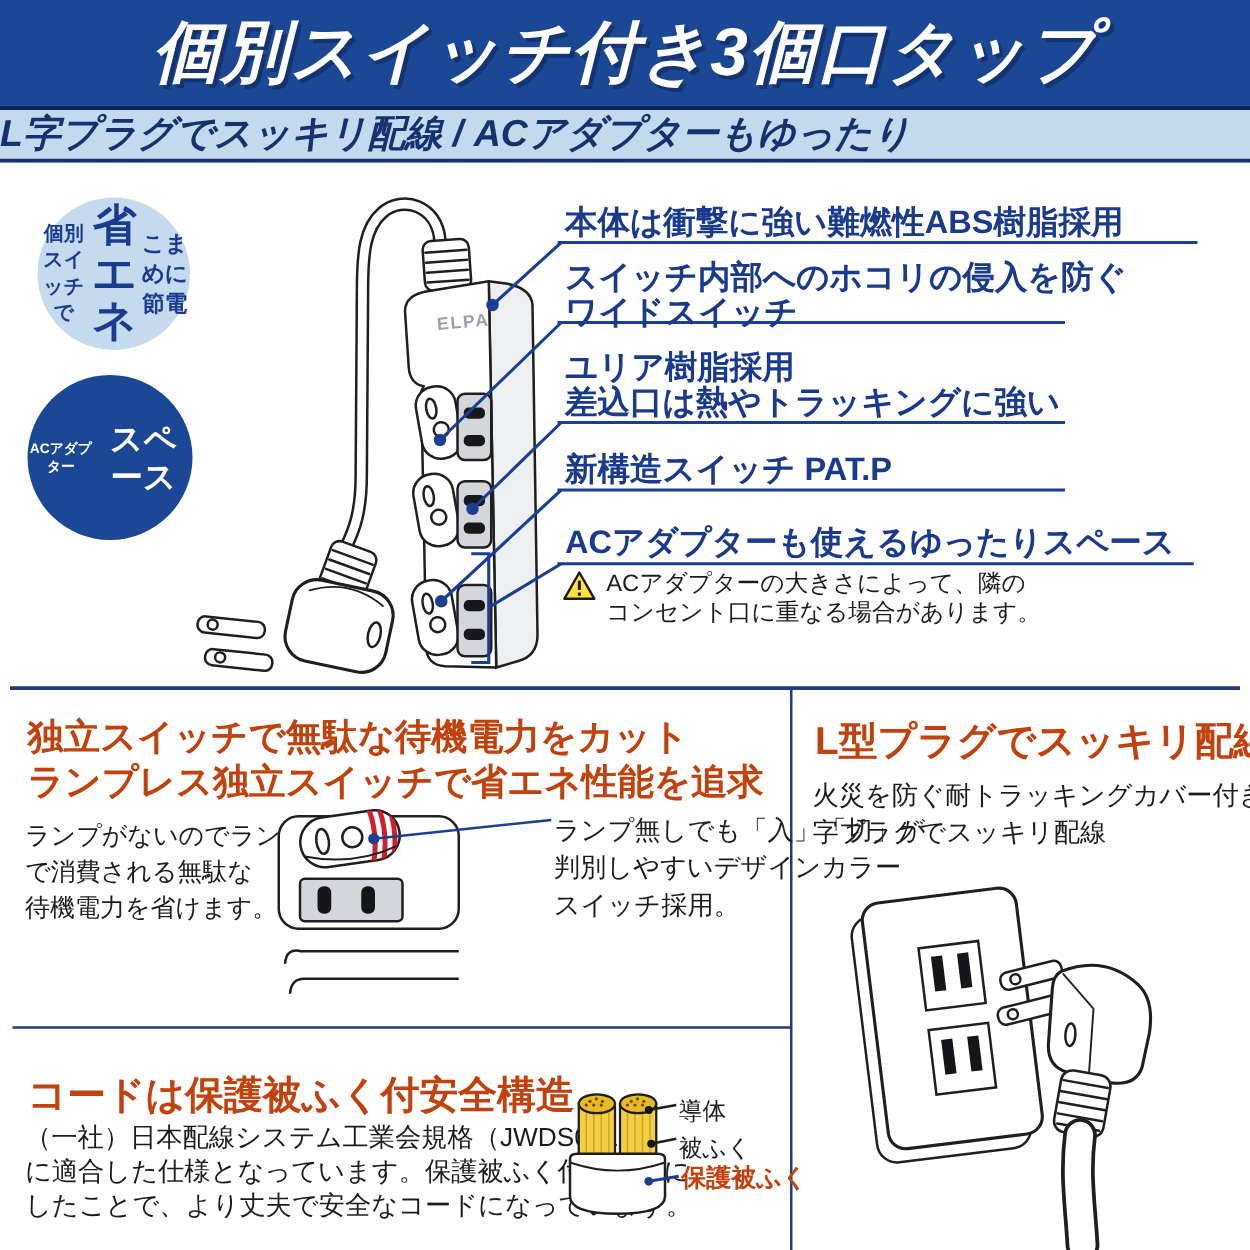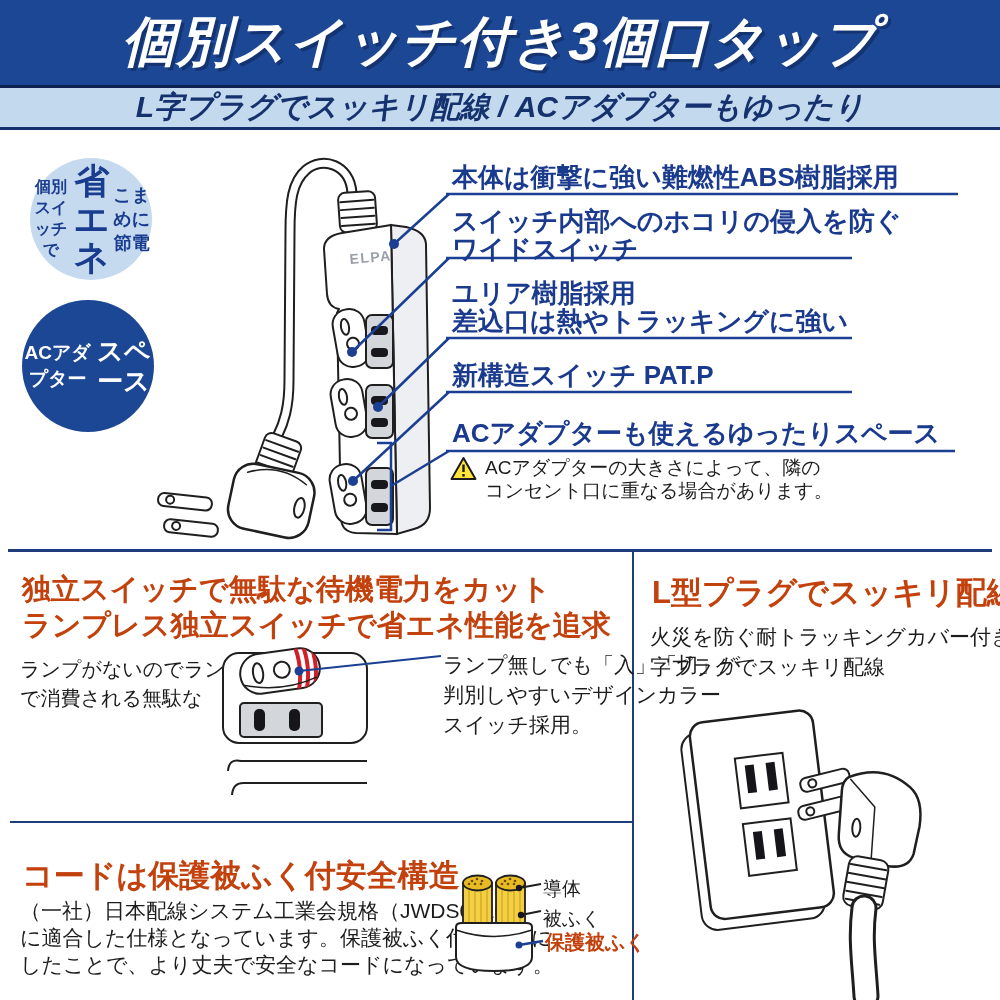--- a/index.html
+++ b/index.html
@@ -5,30 +5,30 @@
   html,body{margin:0;padding:0;background:#fff;}
   #page{position:relative;width:1000px;height:1000px;background:#fff;overflow:hidden;
         font-family:"Liberation Sans",sans-serif;-webkit-font-smoothing:antialiased;}
   .abs{position:absolute;}
   
   #banner{top:0;left:0;width:1000px;height:85px;background:#1c4795;border-bottom:3px solid #0e2050;
           display:flex;align-items:center;justify-content:center;}
   #banner .t{color:#fff;font-weight:bold;font-style:italic;font-size:54px;letter-spacing:1px;
              text-shadow:3px 3px 0 rgba(5,15,45,.35);white-space:nowrap;}
   #subbanner{top:88px;left:0;width:1000px;height:39px;background:#c3d9ee;border-bottom:3px solid #15316e;
-             display:flex;align-items:center;justify-content:center;}
+             display:flex;align-items:center;}
   #subbanner .t{color:#15316e;font-weight:bold;font-style:italic;font-size:30px;white-space:nowrap;}
   
   .badge{border-radius:50%;display:flex;flex-direction:row;align-items:center;justify-content:center;text-align:center;}
   #badge-eco{left:30px;top:158px;width:122px;height:122px;background:#c5daef;color:#1a3c8f;}
   #badge-eco .l1{font-size:16px;font-weight:bold;}
   #badge-eco .l2{font-size:35px;font-weight:bold;line-height:38px;}
   #badge-eco .l3{font-size:18px;font-weight:bold;}
   #badge-space{left:22px;top:300px;width:132px;height:132px;background:#1c4795;color:#fff;}
-  #badge-space .l1{font-size:19px;font-weight:bold;text-align:center;}
+  #badge-space .l1{font-size:11px;font-weight:bold;text-align:center;}
   #badge-space .l2{font-size:30px;font-weight:bold;line-height:34px;}
   #badge-space .l3{font-size:26px;font-weight:bold;line-height:30px;}
   
   .feat{left:452px;color:#1a3a8e;font-weight:bold;font-size:26px;line-height:28px;white-space:nowrap;z-index:2;}
   #warning{left:450px;top:456px;display:flex;gap:8px;align-items:flex-start;z-index:2;}
   #warning .wtxt{color:#1c1c1c;font-size:19px;line-height:23px;white-space:nowrap;}
   
   .h-navy{color:#c2410c;font-weight:bold;white-space:nowrap;}
   .body-black{color:#1c1c1c;white-space:nowrap;}
   
@@ -169,20 +169,21 @@
   <div class="abs divider" style="left:8px;top:549px;width:984px;height:3px"></div>
   <div class="abs divider" style="left:632px;top:552px;width:2px;height:448px"></div>
   <div class="abs divider" style="left:10px;top:821px;width:622px;height:2px"></div>
 
   <div class="abs h-navy" style="left:22px;top:570px;font-size:29px">独立スイッチで無駄な待機電力をカット</div>
   <div class="abs h-navy" style="left:22px;top:606px;font-size:29px">ランプレス独立スイッチで省エネ性能を追求</div>
 
   <div class="abs body-black" style="left:20px;top:655px;font-size:20px;line-height:29px">
     <div>ランプがないのでランプ</div>
     <div>で消費される無駄な</div>
+    <div>待機電力を省けます。</div>
   </div>
 
   <svg class="abs" style="left:195px;top:643px" width="260" height="175" viewBox="0 0 260 175">
     <g stroke="#1f1f1f" fill="none">
       <rect x="28" y="10" width="144" height="90" rx="16" fill="#fff" stroke-width="2"></rect>
       <path d="M172,118 L46,118 Q34,115 33,128" stroke-width="2"></path>
       <path d="M172,140 L50,140 Q38,139 37,152" stroke-width="2"></path>
       <g transform="rotate(-8 85 28)">
         <clipPath id="swclip">
             <rect x="45" y="8" width="80" height="40" rx="20"></rect>

